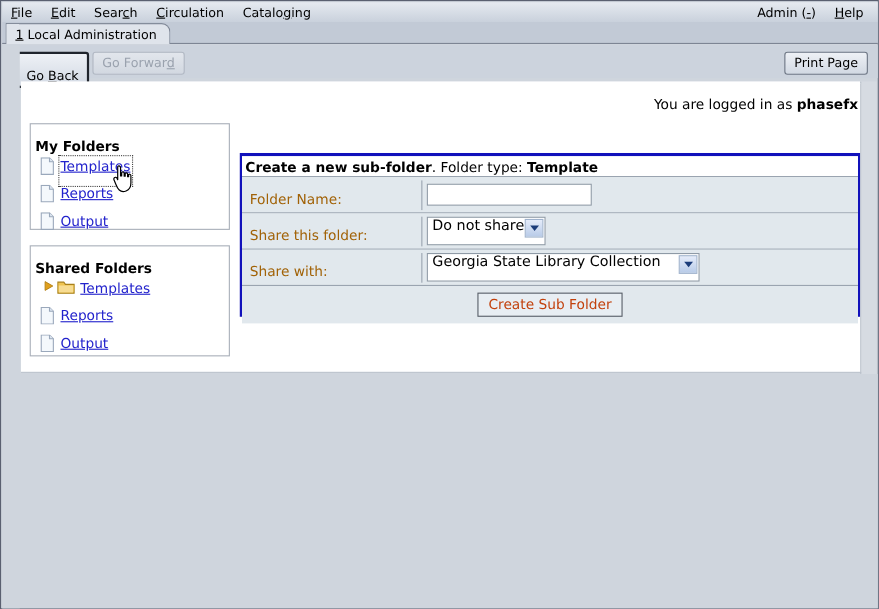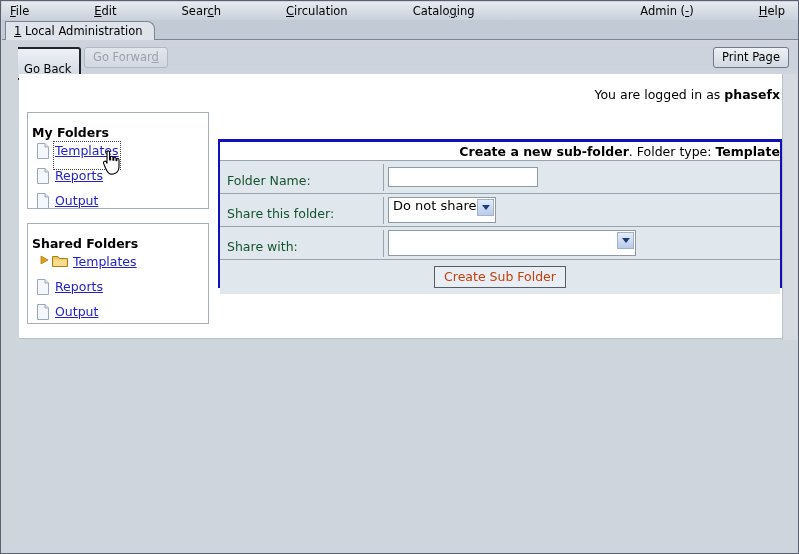--- a/index.html
+++ b/index.html
@@ -18,21 +18,21 @@
     border: 1px solid #5a6070;
     overflow: hidden;
   }
 
   
   .menubar {
     position: absolute; left: 1px; top: 1px;
     width: 797px; height: 18px;
     background: linear-gradient(#e6eaf0, #c9d1dc);
     display: flex; align-items: center;
-    font-size: 11.5px; color: #000; gap: 48px;
+    font-size: 11.5px; color: #000;
   }
   .menubar .spacer { flex: 1 1 auto; }
   .menu-item {
     padding: 1px 9px 1px 8px;
     white-space: nowrap;
     line-height: 14px;
     cursor: default;
   }
   .menu-item u { text-decoration: underline; }
 
@@ -156,36 +156,35 @@
     background: #e4eaef;
   }
   .form-header {
     height: 19px;
     padding: 2px 0 0 3px;
     font-size: 12.5px;
     background: #ffffff;
     border-bottom: 1px solid #9aa4b0;
     line-height: 15px;
     white-space: nowrap;
-    text-align: right;
   }
   .form-header b { font-weight: bold; }
   .frow {
     display: flex;
     border-bottom: 1px solid #9aa4b0;
     background: #e1e8ed;
     height: 33px;
     align-items: center;
   }
   .frow:last-child { border-bottom: none; }
   .fcell-label {
     width: 164px;
     flex: 0 0 164px;
     font-size: 12.5px;
-    color: #14532d;
+    color: #a16207;
     padding-left: 7px;
     border-right: 1px solid #9aa4b0;
     height: 27px;
     line-height: 33px;
     white-space: nowrap;
   }
   .fcell-field {
     flex: 1 1 auto;
     padding-left: 4px;
     height: 33px;
@@ -404,20 +403,21 @@
                 <span class="chev"></span>
               </span>
           </div>
         </div>
       </div>
 
       <div class="frow">
         <div class="fcell-label">Share with:</div>
         <div class="fcell-field">
           <div class="sel sharewith">
+            <span>Georgia State Library Collection</span>
             <span class="arrowbox">
                 <span class="chev"></span>
               </span>
           </div>
         </div>
       </div>
 
       <div class="frow actions">
         <button class="submitbtn">Create Sub Folder</button>
       </div>

